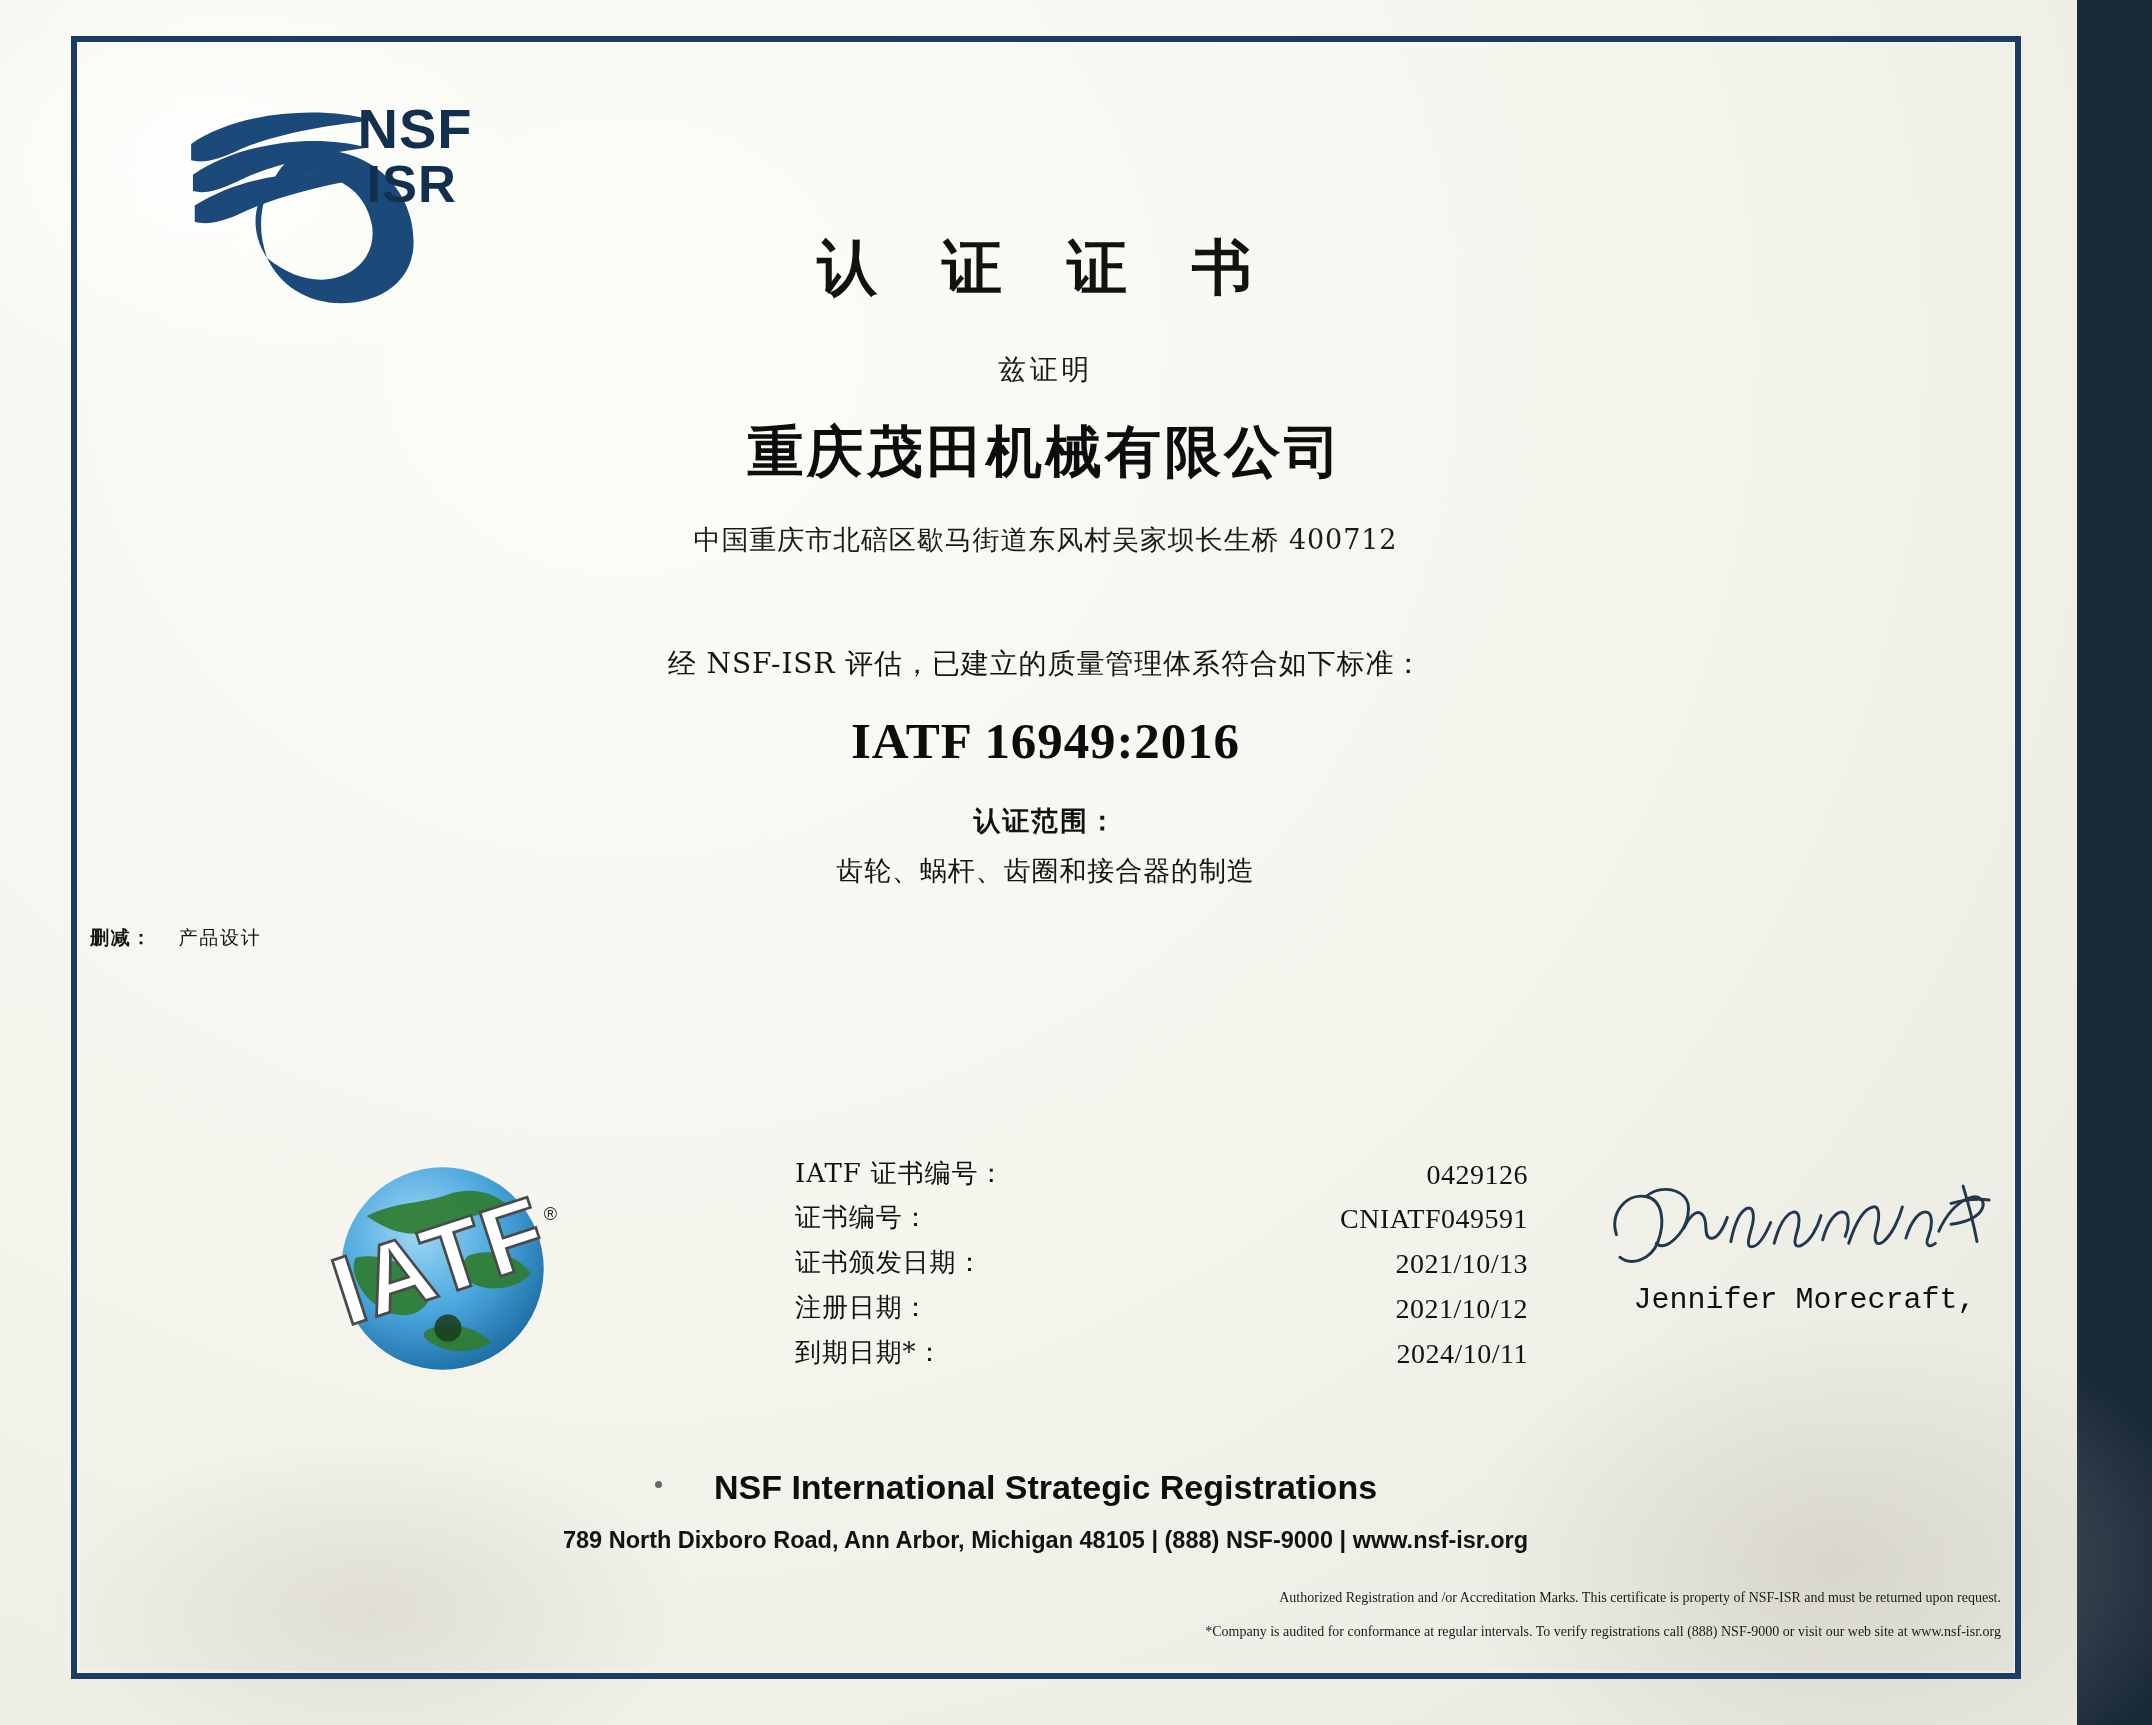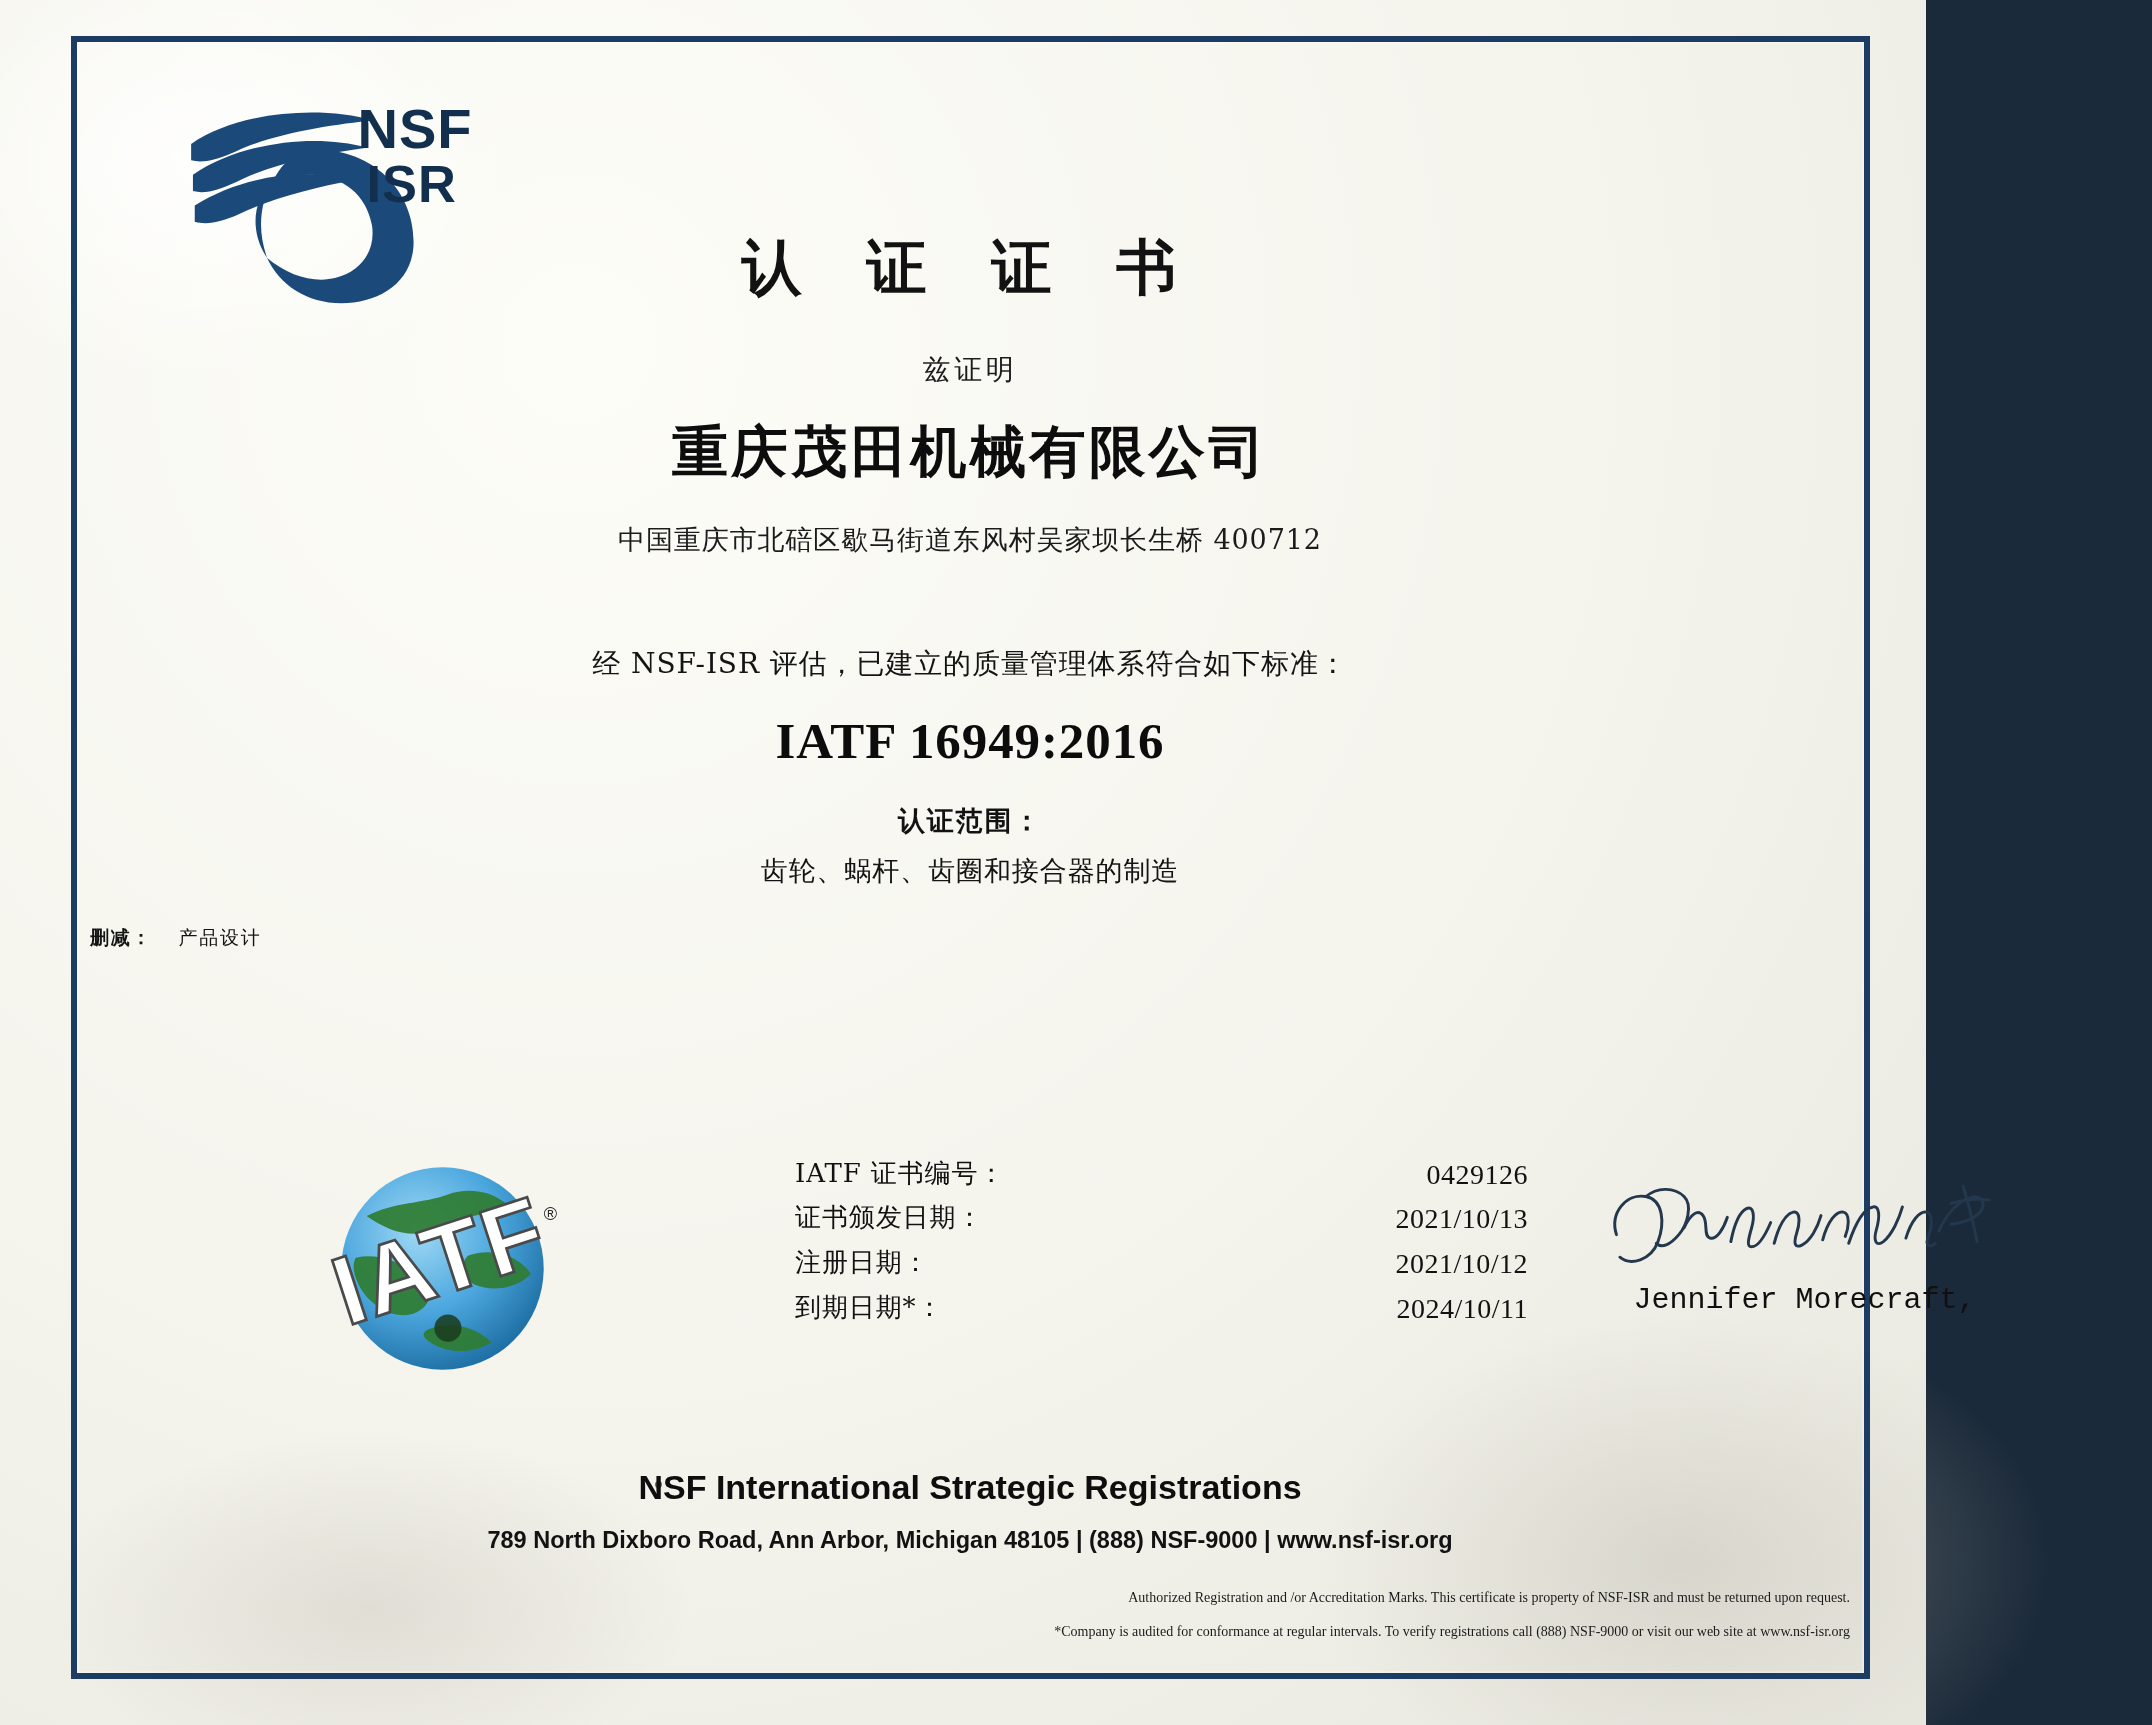--- a/index.html
+++ b/index.html
@@ -11,21 +11,21 @@
   body {
     width: 2153px;
     height: 1726px;
     overflow: hidden;
     font-family: "Liberation Serif", serif;
   }
 
   
   #cert-page {
     position: relative;
-    width: 1926px;
+    width: 2077px;
     height: 1726px;
     background:
       radial-gradient(ellipse at 30% 20%, #fdfdf8 0%, #f4f3ec 55%, #e9e8df 100%);
     box-sizing: border-box;
     padding: 6px;
   }
   
   #cert-border {
     position: absolute;
     left: 71px;
@@ -332,20 +332,24 @@
         <text x="252" y="76" font-family="'Liberation Sans', sans-serif" font-size="20" fill="#2a2a2a">®</text>
       </svg>
     </div>
 
     <div id="details">
       <table>
         <tbody>
           <tr>
             <td class="lbl">IATF 证书编号：</td>
             <td class="val">0429126</td>
+          </tr>
+          <tr>
+            <td class="lbl">证书编号：</td>
+            <td class="val">CNIATF049591</td>
           </tr>
           <tr>
             <td class="lbl">证书颁发日期：</td>
             <td class="val">2021/10/13</td>
           </tr>
           <tr>
             <td class="lbl">注册日期：</td>
             <td class="val">2021/10/12</td>
           </tr>
           <tr>

